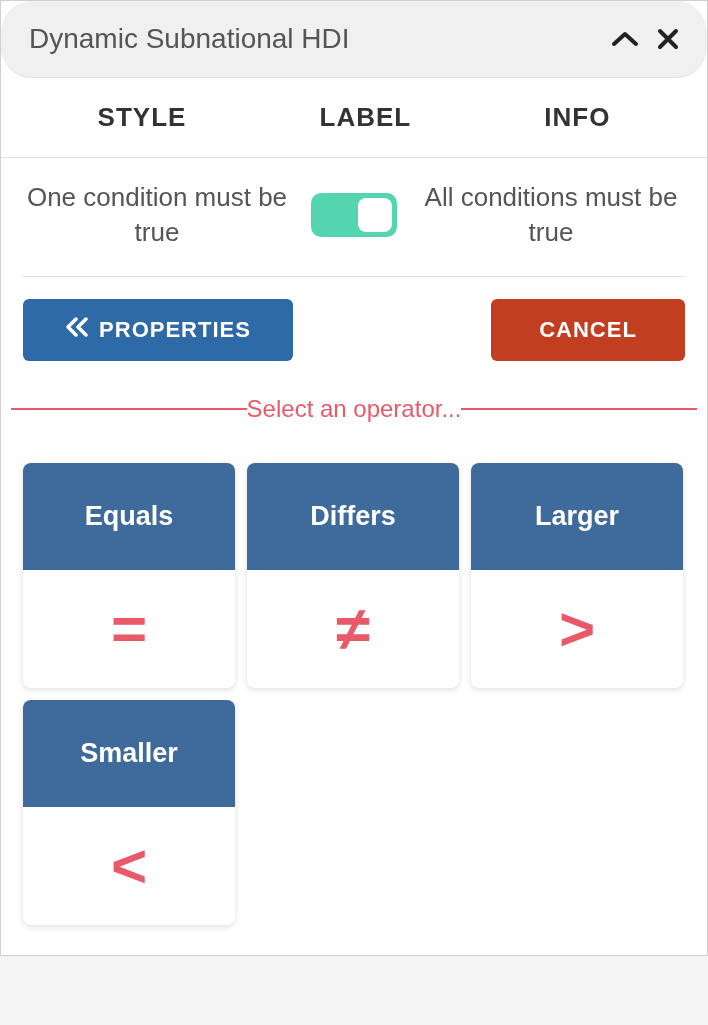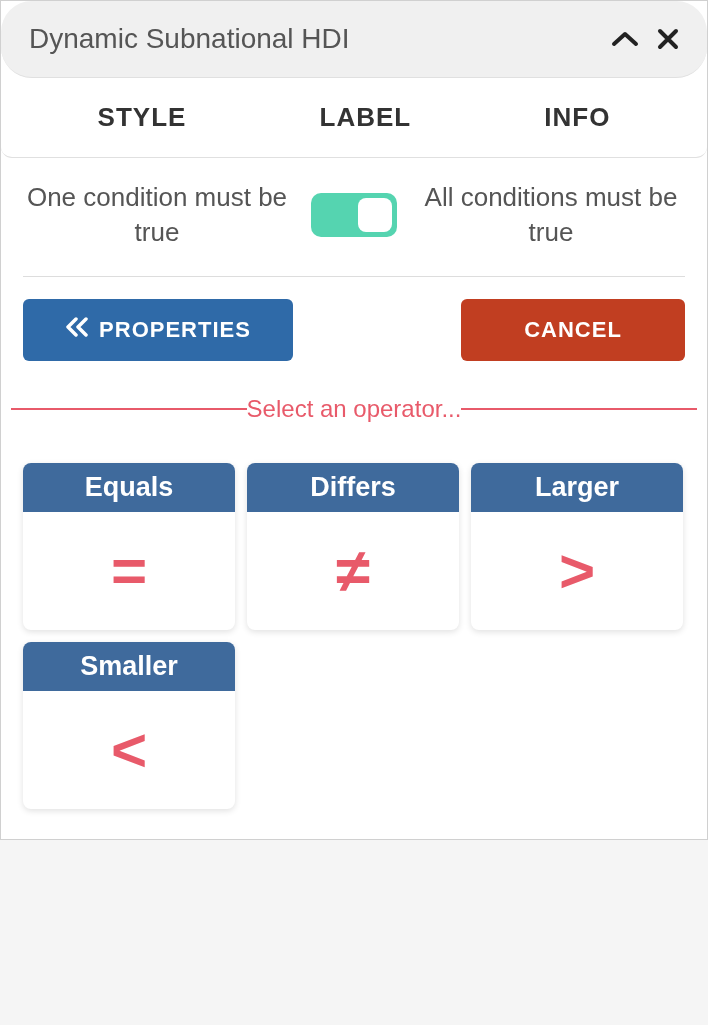--- a/index.html
+++ b/index.html
@@ -34,21 +34,20 @@
       display: flex;
       align-items: center;
       gap: 18px;
     }
     .header-actions svg { display: block; }
     .tabs {
       display: flex;
       justify-content: space-around;
       padding: 0 30px;
       border-bottom: 1px solid #e0e0e0;
-      border-radius: 11px;
     }
     .tab {
       padding: 24px 10px 20px 10px;
       font-size: 26px;
       font-weight: 700;
       letter-spacing: 1px;
       color: #333;
       cursor: pointer;
       border-bottom: 4px solid transparent;
     }
@@ -105,21 +104,21 @@
       font-size: 22px;
       font-weight: 700;
       letter-spacing: 1px;
       color: #fff;
       cursor: pointer;
       display: flex;
       align-items: center;
       gap: 10px;
     }
     .btn-primary { background: #2f6aa8; width: 270px; justify-content: center; }
-    .btn-danger { background: #c13e21; width: 224px; justify-content: center; }
+    .btn-danger { background: #c13e21; width: 194px; justify-content: center; }
     .operator-divider {
       display: flex;
       align-items: center;
       padding: 12px 10px 30px 10px;
     }
     .operator-divider .line {
       flex: 1;
       height: 2px;
       background: #e85a6a;
     }
@@ -141,21 +140,21 @@
       box-shadow: 0 2px 6px rgba(0,0,0,0.12);
       background: #fff;
       cursor: pointer;
     }
     .op-head {
       background: #3f6a9c;
       color: #fff;
       font-size: 27px;
       font-weight: 700;
       text-align: center;
-      padding: 9px 8px;
+      padding: 38px 8px;
     }
     .op-sym {
       text-align: center;
       padding: 28px 8px;
       font-size: 62px;
       font-weight: 700;
       color: #e85a6a;
       line-height: 1;
     }
     .chev-left-dbl {

